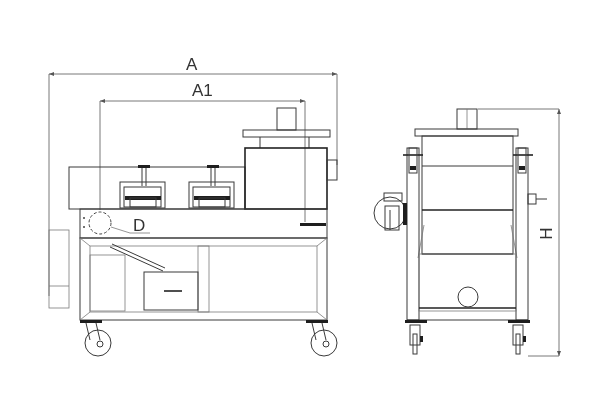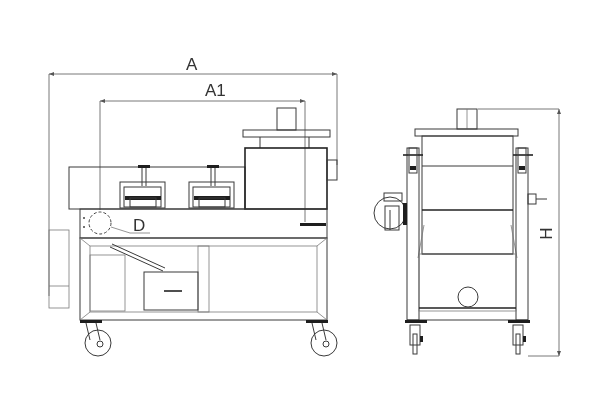--- a/index.html
+++ b/index.html
@@ -182,16 +182,16 @@
       <g>
         <rect class="solid" x="508" y="320" width="22" height="3"></rect>
         <rect class="ln" x="513" y="325" width="10" height="20"></rect>
         <rect class="ln" x="516" y="334" width="4" height="20"></rect>
         <rect class="solid" x="523" y="336" width="3" height="6"></rect>
       </g>
     </g>
   </svg>
 
   <div class="lbl" style="left:186px; top:56px;">A</div>
-  <div class="lbl" style="left:192px; top:82px;margin-left:13px;">A1</div>
+  <div class="lbl" style="left:192px; top:82px;">A1</div>
   <div class="lbl" style="left:133px; top:217px;">D</div>
   <div class="lbl" id="lbl-h" style="left:540px; top:225px;">H</div>
 </div>
 
 </body></html>

